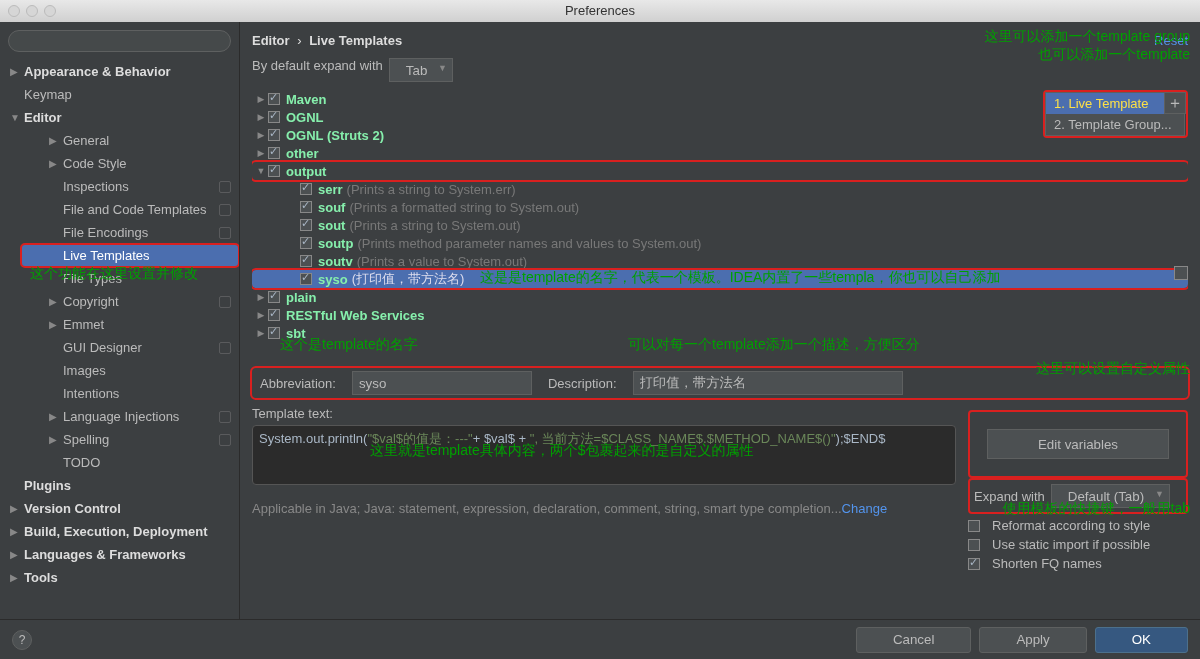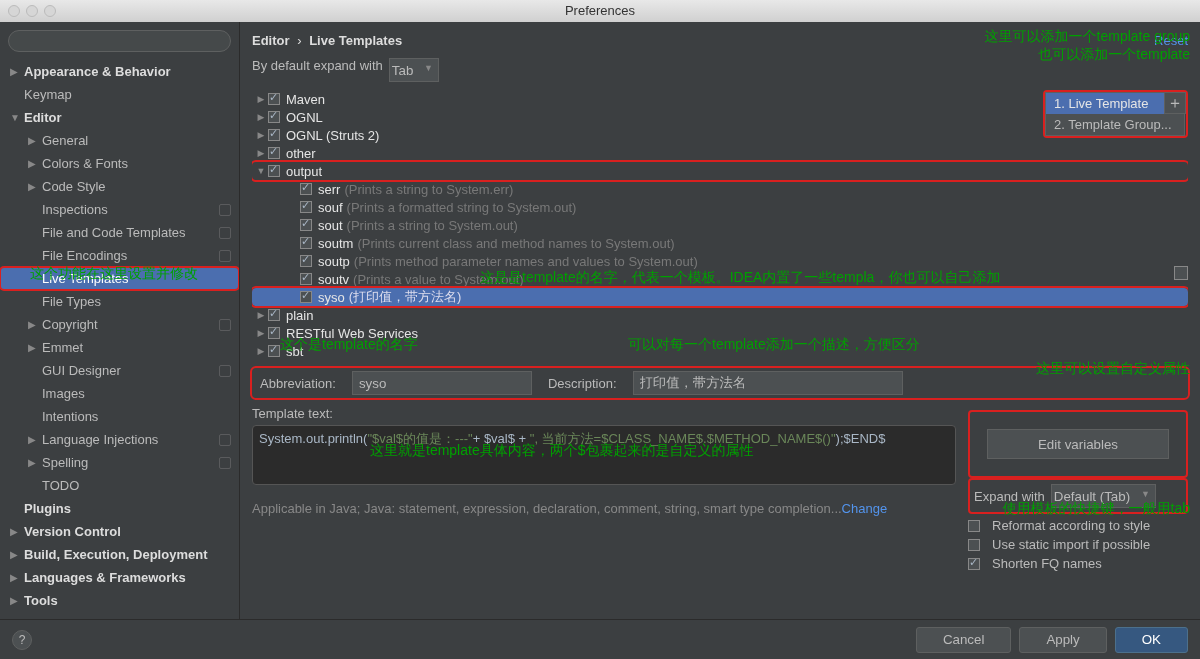--- a/index.html
+++ b/index.html
@@ -6,53 +6,53 @@
 body { background:#3c3f41; color:#bbbbbb; font-size:13px; width:1200px; height:659px; overflow:hidden; position:relative; }
 .titlebar { height:22px; background:linear-gradient(#e8e8e8,#d0d0d0); text-align:center; line-height:22px; color:#333; font-size:13px; position:relative; }
 .traffic-lights { position:absolute; left:8px; top:5px; display:flex; gap:6px; }
 .tl { width:12px; height:12px; border-radius:50%; background:#d6d6d6; border:1px solid #bbb; }
 .main { display:flex; height:calc(100% - 22px - 40px); }
 .sidebar { width:240px; background:#3c3f41; border-right:1px solid #2b2b2b; overflow-y:auto; }
 .search-wrap { padding:8px; }
 .search { width:100%; height:22px; background:#45494a; border:1px solid #5e6060; border-radius:11px; padding:0 8px 0 24px; color:#bbb; font-size:12px; }
 .tree { padding:0; }
 .tree-row { display:flex; align-items:center; height:23px; padding-left:10px; cursor:pointer; position:relative; }
-.tree-row.i1 { padding-left:28px; }
+.tree-row.i1 { padding-left:28px;margin-left:21px; }
 .tree-row.selected { background:#4b6eaf; color:#fff; outline:2px solid #d9201f; outline-offset:-1px; border-radius:4px; }
 .arrow { width:10px; display:inline-block; color:#888; font-size:10px; margin-right:4px; }
 .arrow.down::before { content:"▼"; }
 .arrow.right::before { content:"▶"; }
 .tree-row b { font-weight:bold; color:#ddd; }
 .badge-icon { width:12px; height:12px; margin-left:auto; margin-right:8px; opacity:.4; border:1px solid #888; border-radius:2px; }
 .content { flex:1; background:#3c3f41; position:relative; overflow:hidden; padding:0 12px; }
 .breadcrumb { height:36px; display:flex; align-items:center; justify-content:space-between; }
 .crumb { font-weight:bold; color:#ddd; }
 .crumb .sep { margin:0 4px; font-weight:normal; }
 .reset { color:#5394ec; cursor:pointer;margin-left:19px; }
 .expand-default { display:flex; gap:6px; margin-bottom:8px; }
-select, .combo { background:#4c5052; border:1px solid #5e6060; color:#bbb; height:24px; padding:0 24px 0 2px; appearance:none; position:relative; }
+select, .combo { background:#4c5052; border:1px solid #5e6060; color:#bbb; height:24px; padding:0 24px 0 16px; appearance:none; position:relative; }
 .combo-wrap { position:relative; display:inline-block; }
 .combo-wrap::after { content:"▼"; position:absolute; right:6px; top:5px; font-size:9px; color:#888; pointer-events:none; }
 .tpl-tree { height:270px; overflow:auto; position:relative; }
 .tpl-row { display:flex; align-items:center; height:18px; font-size:13px; cursor:pointer; }
 .tpl-row .ar { width:10px; font-size:9px; color:#888; margin-right:2px; display:inline-block; text-align:center; }
 .cb { width:12px; height:12px; border:1px solid #888; background:#4c5052; margin-right:6px; position:relative; }
 .cb.checked::after { content:"✓"; position:absolute; top:-3px; left:0; color:#a9b7c6; font-size:11px; }
-.tpl-row b { color:#e5e5e5; font-weight:normal; margin-right:4px; }
+.tpl-row b { color:#86efac; font-weight:bold; margin-right:4px; }
 .tpl-row .hint { color:#787878; }
 .tpl-row.selected { background:#4b6eaf; color:#fff; }
 .tpl-row.selected .hint { color:#dde; }
 .tpl-row.l0 { padding-left:4px; }
 .tpl-row.l1 { padding-left:48px; }
 .redbox { outline:2px solid #d9201f; outline-offset:0; border-radius:4px; }
 .redbox-thin { border:2px solid #d9201f; border-radius:4px; }
 .add-btn { position:absolute; right:0; top:0; width:22px; height:22px; background:#4c5052; color:#bbb; text-align:center; line-height:20px; font-size:16px; cursor:pointer; border:1px solid #5e6060; }
 .add-menu { position:absolute; right:0; top:22px; width:140px; background:#4c5052; border:1px solid #5e6060; }
 .add-menu-item { padding:3px 8px; color:#bbb; }
-.add-menu-item.sel { background:#4b6eaf; color:#e5e5e5; }
+.add-menu-item.sel { background:#4b6eaf; color:#fde047; }
 .green-note { color:#00a000; position:absolute; font-size:14px; pointer-events:none; }
 .fields-row { display:flex; align-items:center; gap:8px; height:30px; margin-top:8px; }
 .fld-label { padding:0 8px; color:#bbb; }
 .fld-input { height:24px; background:#4c5052; border:1px solid #5e6060; color:#bbb; padding:0 6px; }
 .abbr-input { width:180px; }
 .desc-input { width:270px; }
 .fields-row.redbox { padding:2px 0; }
 .lower { display:flex; gap:12px; margin-top:4px; }
 .tpl-text-col { flex:1; }
 .tpl-text-label { color:#bbb; margin:4px 0; }
@@ -62,21 +62,21 @@
 .right-col { width:220px; }
 .edit-vars-btn { width:100%; height:30px; background:#4c5052; border:1px solid #5e6060; color:#bbb; cursor:pointer; }
 .opts-title { margin:14px 0 4px; color:#bbb; }
 .expand-with { display:flex; align-items:center; gap:6px; }
 .chk-row { display:flex; align-items:center; gap:6px; margin-top:4px; font-size:13px; }
 .applicable { color:#888; margin-top:16px; }
 .applicable a { color:#5394ec; cursor:pointer; }
 .footer { position:absolute; bottom:0; left:0; right:0; height:40px; border-top:1px solid #2b2b2b; display:flex; align-items:center; justify-content:space-between; padding:0 12px; background:#3c3f41; }
 .help-btn { width:20px; height:20px; border-radius:50%; background:#4c5052; border:1px solid #5e6060; color:#bbb; text-align:center; line-height:18px; font-size:12px; cursor:pointer; }
 .btn-row { display:flex; gap:8px; }
-.btn { height:26px; padding:0 26px; background:#4c5052; border:1px solid #5e6060; color:#bbb; cursor:pointer; border-radius:3px; }
+.btn { height:26px; padding:0 36px; background:#4c5052; border:1px solid #5e6060; color:#bbb; cursor:pointer; border-radius:3px; }
 .btn.primary { background:#365880; border-color:#4c708c; color:#fff; }
 .mini-icon { width:14px; height:14px; border:1px solid #888; position:absolute; right:0; top:176px; background:#4c5052; }
 </style>
 </head>
 <body>
 
 <div class="titlebar">
   <div class="traffic-lights">
     <div class="tl"></div>
     <div class="tl"></div>
@@ -102,24 +102,20 @@
         <div class="tree-row i0">
           <span class="arrow down"></span>
           <b>Editor</b>
         </div>
         <div class="tree-row i1">
           <span class="arrow right"></span>
           <span>General</span>
         </div>
         <div class="tree-row i1">
           <span class="arrow right"></span>
-          <span>Colors &amp; Fonts</span>
-        </div>
-        <div class="tree-row i1">
-          <span class="arrow right"></span>
           <span>Code Style</span>
         </div>
         <div class="tree-row i1">
           <span class="arrow "></span>
           <span>Inspections</span>
           <span class="badge-icon"></span>
         </div>
         <div class="tree-row i1">
           <span class="arrow "></span>
           <span>File and Code Templates</span>
@@ -253,25 +249,20 @@
         </div>
         <div class="tpl-row l1">
           <span class="cb checked"></span>
           <b>souf</b>
           <span class="hint">(Prints a formatted string to System.out)</span>
         </div>
         <div class="tpl-row l1">
           <span class="cb checked"></span>
           <b>sout</b>
           <span class="hint">(Prints a string to System.out)</span>
-        </div>
-        <div class="tpl-row l1">
-          <span class="cb checked"></span>
-          <b>soutm</b>
-          <span class="hint">(Prints current class and method names to System.out)</span>
         </div>
         <div class="tpl-row l1">
           <span class="cb checked"></span>
           <b>soutp</b>
           <span class="hint">(Prints method parameter names and values to System.out)</span>
         </div>
         <div class="tpl-row l1">
           <span class="cb checked"></span>
           <b>soutv</b>
           <span class="hint">(Prints a value to System.out)</span>

